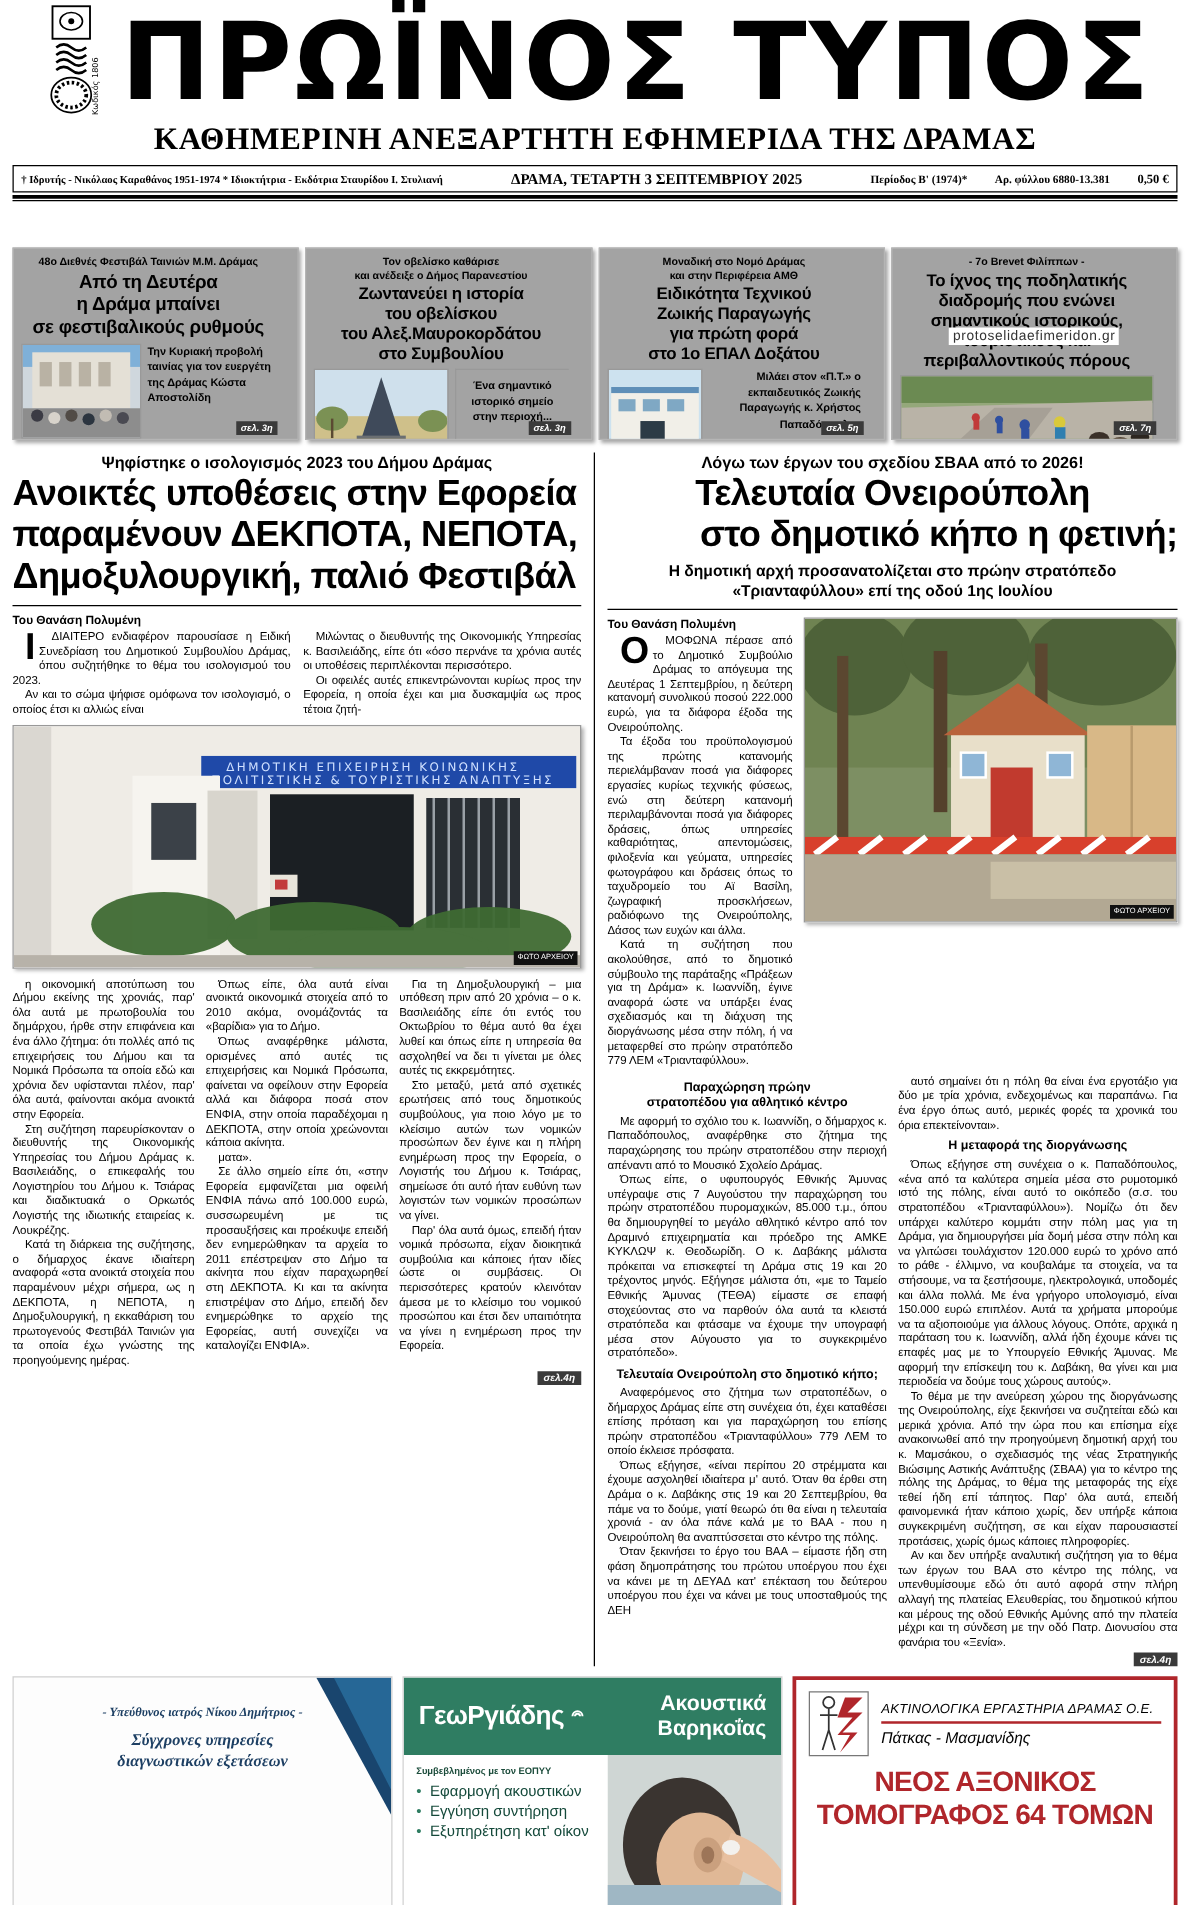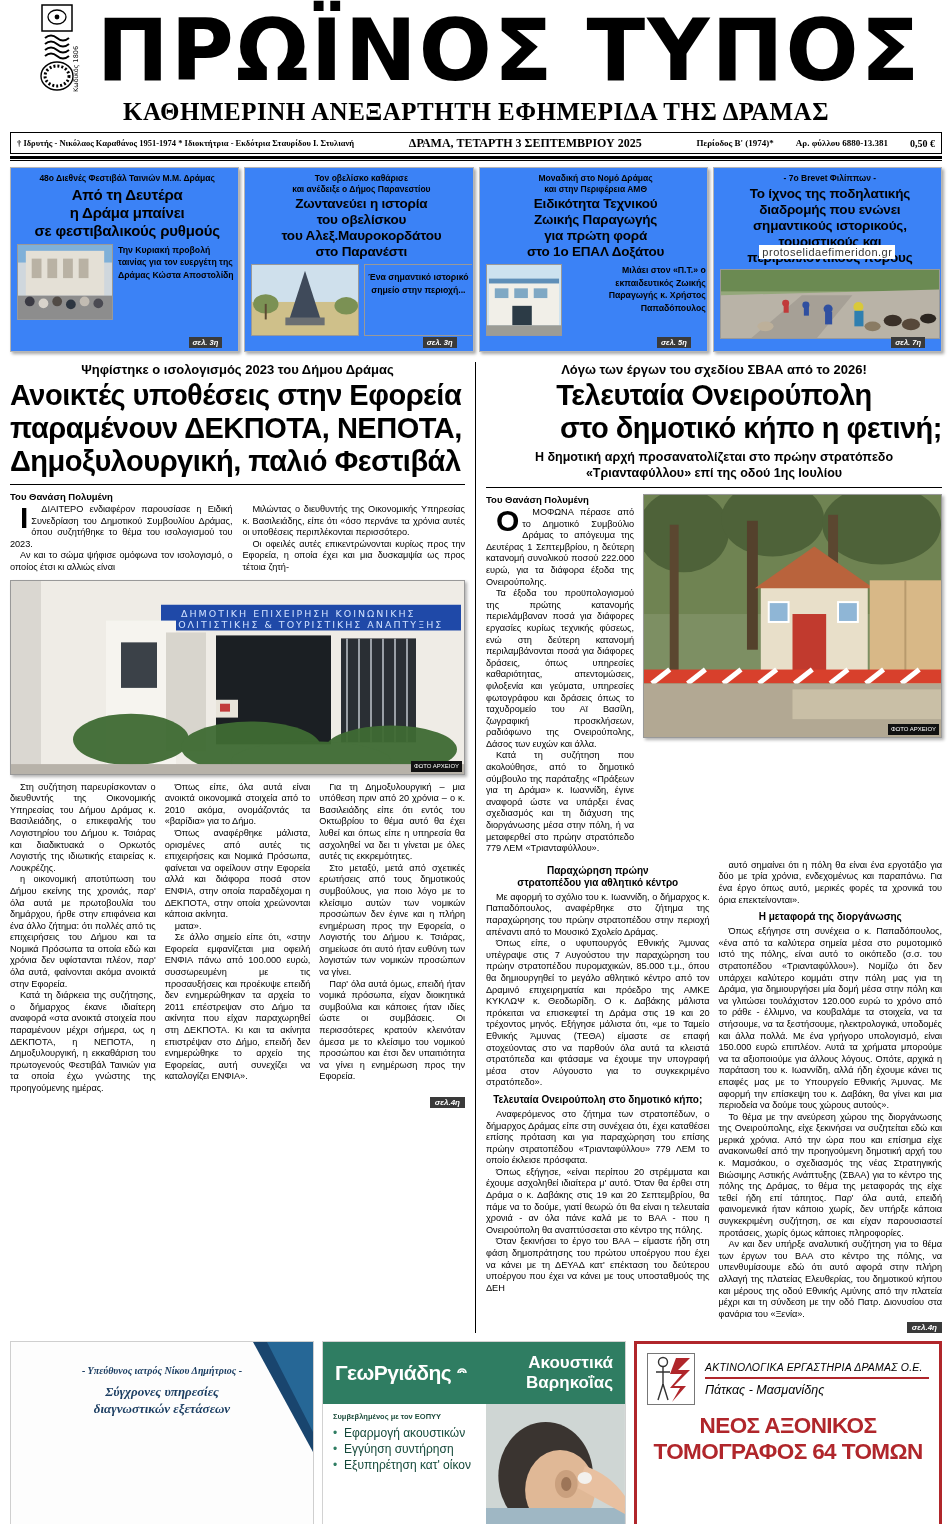--- a/index.html
+++ b/index.html
@@ -54,23 +54,23 @@
   .infobar .ib-left { font-size:8.5px; letter-spacing:0; }
   .infobar .ib-date { font-size:12px; margin-left:auto; margin-right:auto; }
   .infobar .ib-period { font-size:9px; margin-right:22px; }
   .infobar .ib-issue { font-size:9px; margin-right:22px; }
   .infobar .ib-price { font-size:10px; }
   .rule-thick { border-top:3px solid #000; border-bottom:1px solid #000; height:5px; margin-bottom:6px; }
 
   
   .teaser-row { display:flex; gap:5px; height:185px; margin-bottom:10px; }
   .teaser {
-    flex:1 1 0; background:#3b82f6; border:1px solid #b5b5b5;
+    flex:1 1 0; background:#a3a3a3; border:1px solid #b5b5b5;
     box-shadow:2px 2px 3px rgba(0,0,0,0.35);
-    padding:5px 1px 4px 6px; position:relative; overflow:hidden;
+    padding:5px 18px 4px 6px; position:relative; overflow:hidden;margin-top:31px;
   }
   .teaser .kicker {
     text-align:center; font-weight:700; font-size:8.5px; line-height:10.5px;
     margin-bottom:2px;
   }
   .teaser .t-title {
     text-align:center; font-weight:700; font-size:15px; line-height:18px;
     letter-spacing:-0.2px;
   }
   .teaser .t-title.small { font-size:13.5px; line-height:16px; }
@@ -232,21 +232,21 @@
       </div>
       <span class="pagetag">σελ. 3η</span>
     </div>
 
     <div class="teaser">
       <div class="kicker" style="white-space:pre-line">Τον οβελίσκο καθάρισε
 και ανέδειξε ο Δήμος Παρανεστίου</div>
       <div class="t-title small">Ζωντανεύει η ιστορία</div>
       <div class="t-title small">του οβελίσκου</div>
       <div class="t-title small">του Αλεξ.Μαυροκορδάτου</div>
-      <div class="t-title small">στο Παρανέστι</div>
+      <div class="t-title small">στο Συμβουλίου</div>
       <div class="teaser-bottom">
         <div class="teaser-photo" style="width:108px;height:72px;">
           <svg class="ph" viewBox="0 0 108 72" preserveAspectRatio="none">
             <rect width="108" height="42" fill="#cfe0ec"></rect>
             <rect y="38" width="108" height="34" fill="#cfc08a"></rect>
             <path d="M54 6 L70 56 L38 56 Z" fill="#3f4a5a"></path>
             <rect x="34" y="54" width="40" height="8" fill="#6b6f72"></rect>
             <ellipse cx="14" cy="40" rx="13" ry="10" fill="#7b9154"></ellipse>
             <ellipse cx="96" cy="42" rx="12" ry="9" fill="#7b9154"></ellipse>
             <rect x="13" y="40" width="2" height="16" fill="#5b4a32"></rect>
@@ -372,22 +372,22 @@
             <ellipse cx="240" cy="168" rx="70" ry="26"></ellipse>
             <ellipse cx="380" cy="170" rx="66" ry="24"></ellipse>
             <ellipse cx="300" cy="182" rx="80" ry="20"></ellipse>
           </g>
           <rect x="0" y="185" width="453" height="10" fill="#b7b2a9"></rect>
         </svg>
         <div class="photo-credit">ΦΩΤΟ ΑΡΧΕΙΟΥ</div>
       </div>
 
       <div class="body-txt threecol">
+        <p>η οικονομική αποτύπωση του Δήμου εκείνης της χρονιάς, παρ' όλα αυτά με πρωτοβουλία του δημάρχου, ήρθε στην επιφάνεια και ένα άλλο ζήτημα: ότι πολλές από τις επιχειρήσεις του Δήμου και τα Νομικά Πρόσωπα τα οποία εδώ και χρόνια δεν υφίστανται πλέον, παρ' όλα αυτά, φαίνονται ακόμα ανοικτά στην Εφορεία.</p>
         <p>Στη συζήτηση παρευρίσκονταν ο διευθυντής της Οικονομικής Υπηρεσίας του Δήμου Δράμας κ. Βασιλειάδης, ο επικεφαλής του Λογιστηρίου του Δήμου κ. Τσιάρας και διαδικτυακά ο Ορκωτός Λογιστής της ιδιωτικής εταιρείας κ. Λουκρέζης.</p>
-        <p>η οικονομική αποτύπωση του Δήμου εκείνης της χρονιάς, παρ' όλα αυτά με πρωτοβουλία του δημάρχου, ήρθε στην επιφάνεια και ένα άλλο ζήτημα: ότι πολλές από τις επιχειρήσεις του Δήμου και τα Νομικά Πρόσωπα τα οποία εδώ και χρόνια δεν υφίστανται πλέον, παρ' όλα αυτά, φαίνονται ακόμα ανοικτά στην Εφορεία.</p>
         <p>Κατά τη διάρκεια της συζήτησης, ο δήμαρχος έκανε ιδιαίτερη αναφορά «στα ανοικτά στοιχεία που παραμένουν μέχρι σήμερα, ως η ΔΕΚΠΟΤΑ, η ΝΕΠΟΤΑ, η Δημοξυλουργική, η εκκαθάριση του πρωτογενούς Φεστιβάλ Ταινιών για τα οποία έχω γνώστης της προηγούμενης ημέρας.</p>
         <p>Όπως είπε, όλα αυτά είναι ανοικτά οικονομικά στοιχεία από το 2010 ακόμα, ονομάζοντάς τα «βαρίδια» για το Δήμο.</p>
         <p>Όπως αναφέρθηκε μάλιστα, ορισμένες από αυτές τις επιχειρήσεις και Νομικά Πρόσωπα, φαίνεται να οφείλουν στην Εφορεία αλλά και διάφορα ποσά στον ΕΝΦΙΑ, στην οποία παραδέχομαι η ΔΕΚΠΟΤΑ, στην οποία χρεώνονται κάποια ακίνητα.</p>
         <p>ματα».</p>
         <p>Σε άλλο σημείο είπε ότι, «στην Εφορεία εμφανίζεται μια οφειλή ΕΝΦΙΑ πάνω από 100.000 ευρώ, συσσωρευμένη με τις προσαυξήσεις και προέκυψε επειδή δεν ενημερώθηκαν τα αρχεία το 2011 επέστρεψαν στο Δήμο τα ακίνητα που είχαν παραχωρηθεί στη ΔΕΚΠΟΤΑ. Κι και τα ακίνητα επιστρέψαν στο Δήμο, επειδή δεν ενημερώθηκε το αρχείο της Εφορείας, αυτή συνεχίζει να καταλογίζει ΕΝΦΙΑ».</p>
         <p>Για τη Δημοξυλουργική – μια υπόθεση πριν από 20 χρόνια – ο κ. Βασιλειάδης είπε ότι εντός του Οκτωβρίου το θέμα αυτό θα έχει λυθεί και όπως είπε η υπηρεσία θα ασχοληθεί να δει τι γίνεται με όλες αυτές τις εκκρεμότητες.</p>
         <p>Στο μεταξύ, μετά από σχετικές ερωτήσεις από τους δημοτικούς συμβούλους, για ποιο λόγο με το κλείσιμο αυτών των νομικών προσώπων δεν έγινε και η πλήρη ενημέρωση προς την Εφορεία, ο Λογιστής του Δήμου κ. Τσιάρας, σημείωσε ότι αυτό ήταν ευθύνη των λογιστών των νομικών προσώπων να γίνει.</p>
         <p>Παρ' όλα αυτά όμως, επειδή ήταν νομικά πρόσωπα, είχαν διοικητικά συμβούλια και κάποιες ήταν ιδίες ώστε οι συμβάσεις. Οι περισσότερες κρατούν κλεινόταν άμεσα με το κλείσιμο του νομικού προσώπου και έτσι δεν υπαιτιότητα να γίνει η ενημέρωση προς την Εφορεία.</p>
       </div>
       <span class="inline-tag">σελ.4η</span>

